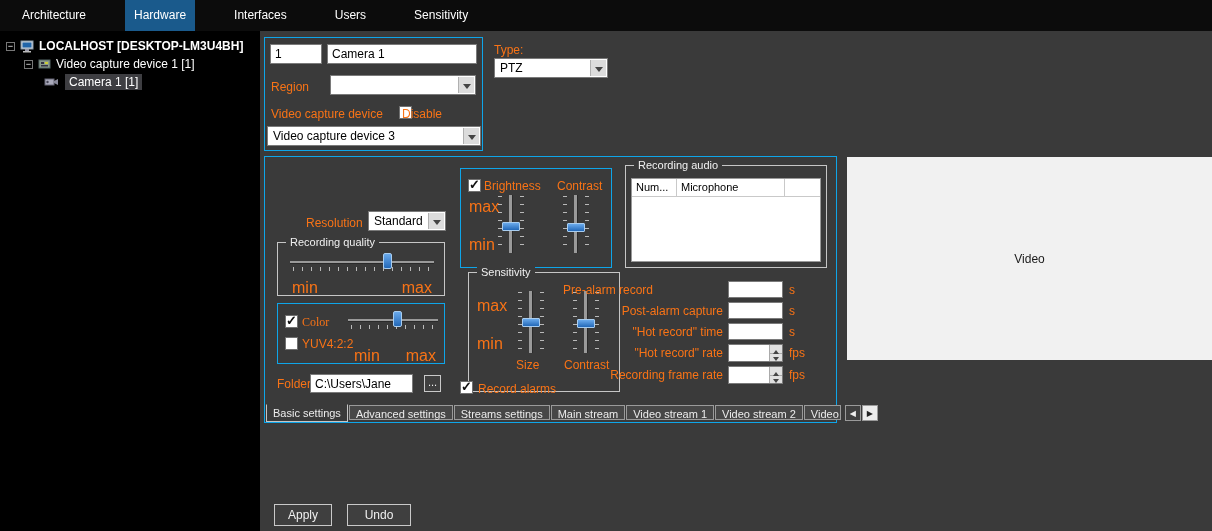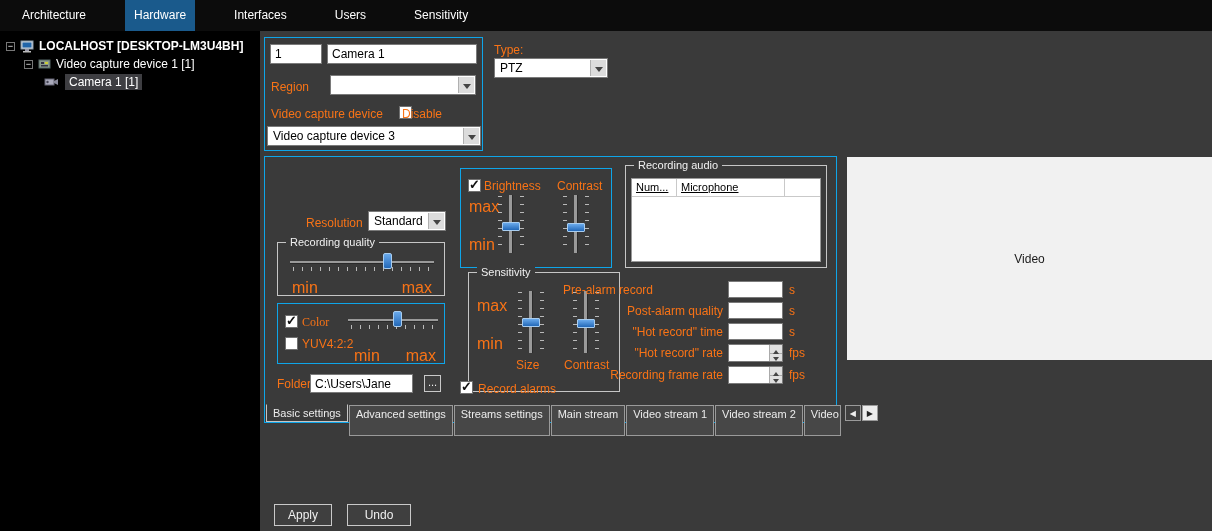--- a/index.html
+++ b/index.html
@@ -40,31 +40,31 @@
   .hthumb { position:absolute; top:0; width:9px; height:16px; margin-left:-5px; background:linear-gradient(180deg,#6aaaec,#2268b8); border:1px solid #a8cdf0; border-radius:2px; }
   .vslider { position:absolute; }
   .vtrack { position:absolute; left:50%; top:2px; bottom:2px; width:3px; margin-left:-2px; background:#9a9a9a; box-shadow:1px 0 0 #2a2a2a; }
   .vticks { position:absolute; top:3px; bottom:3px; width:4px; background:repeating-linear-gradient(to bottom,#b9b9b9 0 1px,transparent 1px 8px); }
   .vticks.left { left:1px; } .vticks.right { right:1px; }
   .vthumb { position:absolute; left:50%; width:18px; height:9px; margin-left:-9px; margin-top:-4px; background:linear-gradient(180deg,#6aaaec,#2268b8); border:1px solid #a8cdf0; border-radius:1px; }
 
   
   .button { position:absolute; background:#3f3f3f; border:1px solid #c9c9c9; color:#f0f0f0; font-size:12px; text-align:center; font-family:inherit; cursor:default; }
   .browse-btn { position:absolute; background:#3f3f3f; border:1px solid #c9c9c9; color:#f0f0f0; font-size:11px; text-align:center; line-height:12px; }
-  .audio-table { position:absolute; background:#fff; border:1px solid #999;text-decoration:underline; }
+  .audio-table { position:absolute; background:#fff; border:1px solid #999; }
   .audio-header { display:flex; height:18px; border-bottom:1px solid #c9c9c9; }
   .audio-col { font-size:11px; color:#000; padding:2px 4px; border-right:1px solid #c9c9c9; white-space:nowrap; overflow:hidden; }
   .spin { position:absolute; background:#fff; border:1px solid #7a7a7a; }
   .spin-btns { position:absolute; right:0; top:0; bottom:0; width:13px; display:flex; flex-direction:column; }
   .spin-up,.spin-down { flex:1; background:#e0e0e0; border-left:1px solid #aaa; position:relative; }
   .spin-up { border-bottom:1px solid #aaa; }
   .spin-up::after { content:""; position:absolute; left:3px; top:2px; border:3px solid transparent; border-bottom:4px solid #444; }
   .spin-down::after { content:""; position:absolute; left:3px; top:3px; border:3px solid transparent; border-top:4px solid #444; }
   .tabstrip { position:absolute; display:flex; align-items:flex-start; }
-  .tab { height:31px; line-height:16px; font-size:11px; color:#ececec; background:#474747; border:1px solid #9a9a9a; padding:0 6px; margin-right:1px; margin-top:1px; white-space:nowrap; cursor:default; }
+  .tab { height:15px; line-height:16px; font-size:11px; color:#ececec; background:#474747; border:1px solid #9a9a9a; padding:0 6px; margin-right:1px; margin-top:1px; white-space:nowrap; cursor:default; }
   .tab.active { background:#3a3a3a; border-color:#c6c6c6; border-top-color:#3a3a3a; height:18px; margin-top:0; }
   .tab.truncated { width:37px; overflow:hidden; padding-right:0; }
   .arrow-btn { width:16px; height:16px; margin-top:1px; border:1px solid #9a9a9a; font-size:8px; line-height:15px; text-align:center; cursor:default; }
   .arrow-btn.left { background:#3f3f3f; color:#eee; margin-left:3px; }
   .arrow-btn.right { background:#ececec; color:#222; margin-left:1px; }
   .video-panel { position:absolute; background:#f1f1f1; color:#1a1a1a; display:flex; align-items:center; justify-content:center; font-size:12px; }
 </style>
 </head>
 <body>
 
@@ -221,21 +221,21 @@
         <div class="audio-col" style="width:45px;">Num...</div>
         <div class="audio-col" style="width:108px;">Microphone</div>
       </div>
     </div>
   </div>
 
   <div class="label" style="left:563px; top:283px; width:160px; text-align:left;">Pre-alarm record</div>
   <input class="textfield" style="left: 728px; top: 281px; width: 55px; height: 17px;" value="">
   <div class="label" style="left:789px; top:283px;">s</div>
 
-  <div class="label" style="left:563px; top:304px; width:160px; text-align:right;">Post-alarm quality</div>
+  <div class="label" style="left:563px; top:304px; width:160px; text-align:right;">Post-alarm capture</div>
   <input class="textfield" style="left: 728px; top: 302px; width: 55px; height: 17px;" value="">
   <div class="label" style="left:789px; top:304px;">s</div>
 
   <div class="label" style="left:563px; top:325px; width:160px; text-align:right;">"Hot record" time</div>
   <input class="textfield" style="left: 728px; top: 323px; width: 55px; height: 17px;" value="">
   <div class="label" style="left:789px; top:325px;">s</div>
 
   <div class="label" style="left:563px; top:346px; width:160px; text-align:right;">"Hot record" rate</div>
   <div class="spin" style="left:728px; top:344px; width:55px; height:18px;">
     <span style="position:absolute; left:4px; top:2px; font-size:12px; color:#000;"></span>

